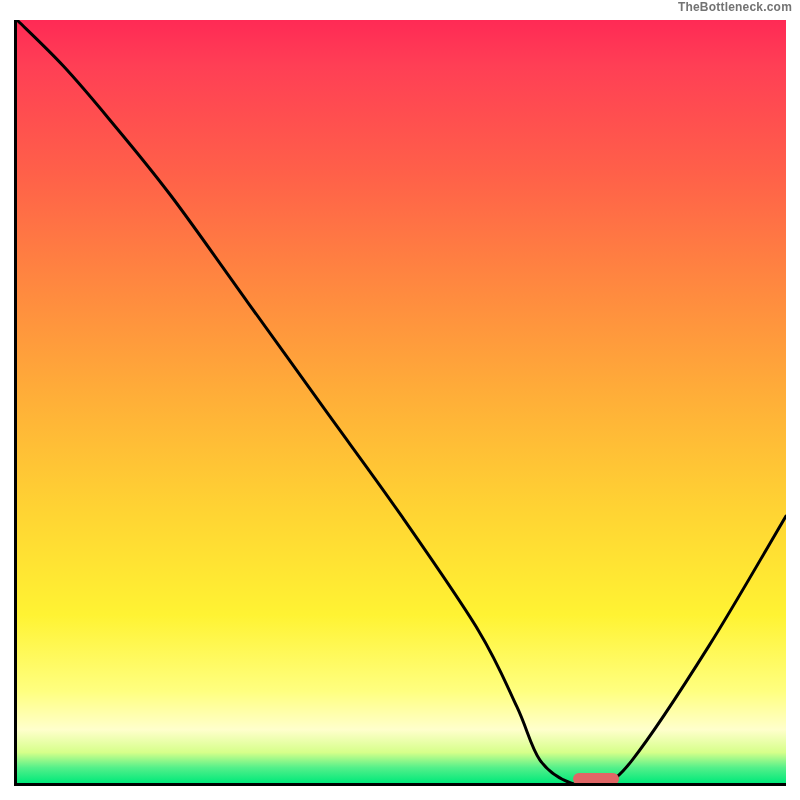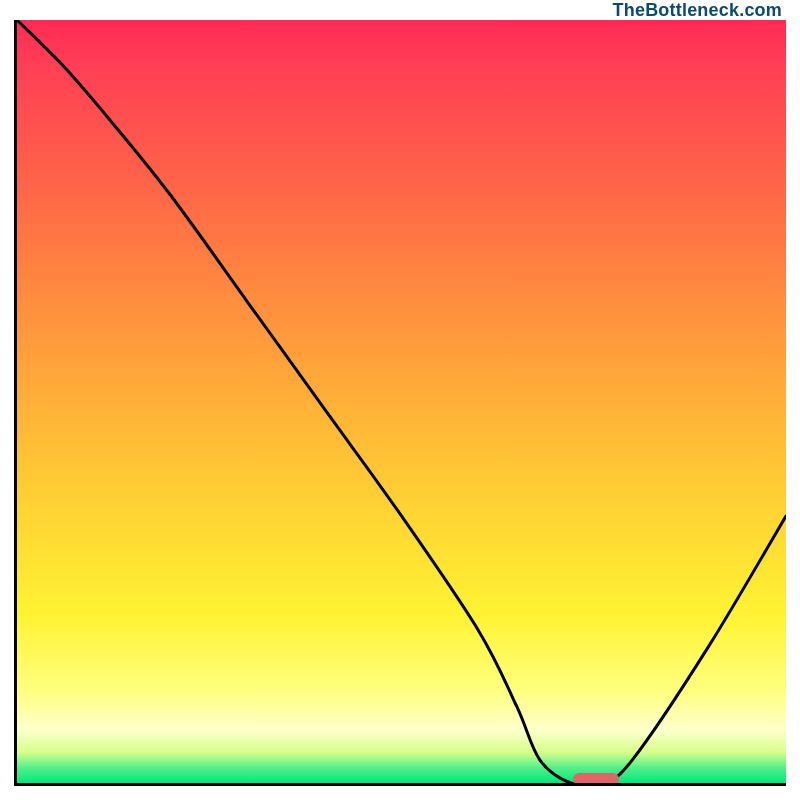--- a/index.html
+++ b/index.html
@@ -57,24 +57,24 @@
     height: 100%;
   }
   .marker {
     position: absolute;
     background: #e06666;
     border-radius: 6px;
   }
   .attribution {
     position: absolute;
     top: 0px;
-    right: 18px;
-    font-size: 18px;
+    right: 8px;
+    font-size: 12px;
     font-weight: 600;
-    color: #0c4a6e;
+    color: #737373;
     letter-spacing: 0.2px;
   }
 </style>
 </head>
 <body>
 
 <div class="chart-wrap">
 
   <div class="attribution">TheBottleneck.com</div>
 

